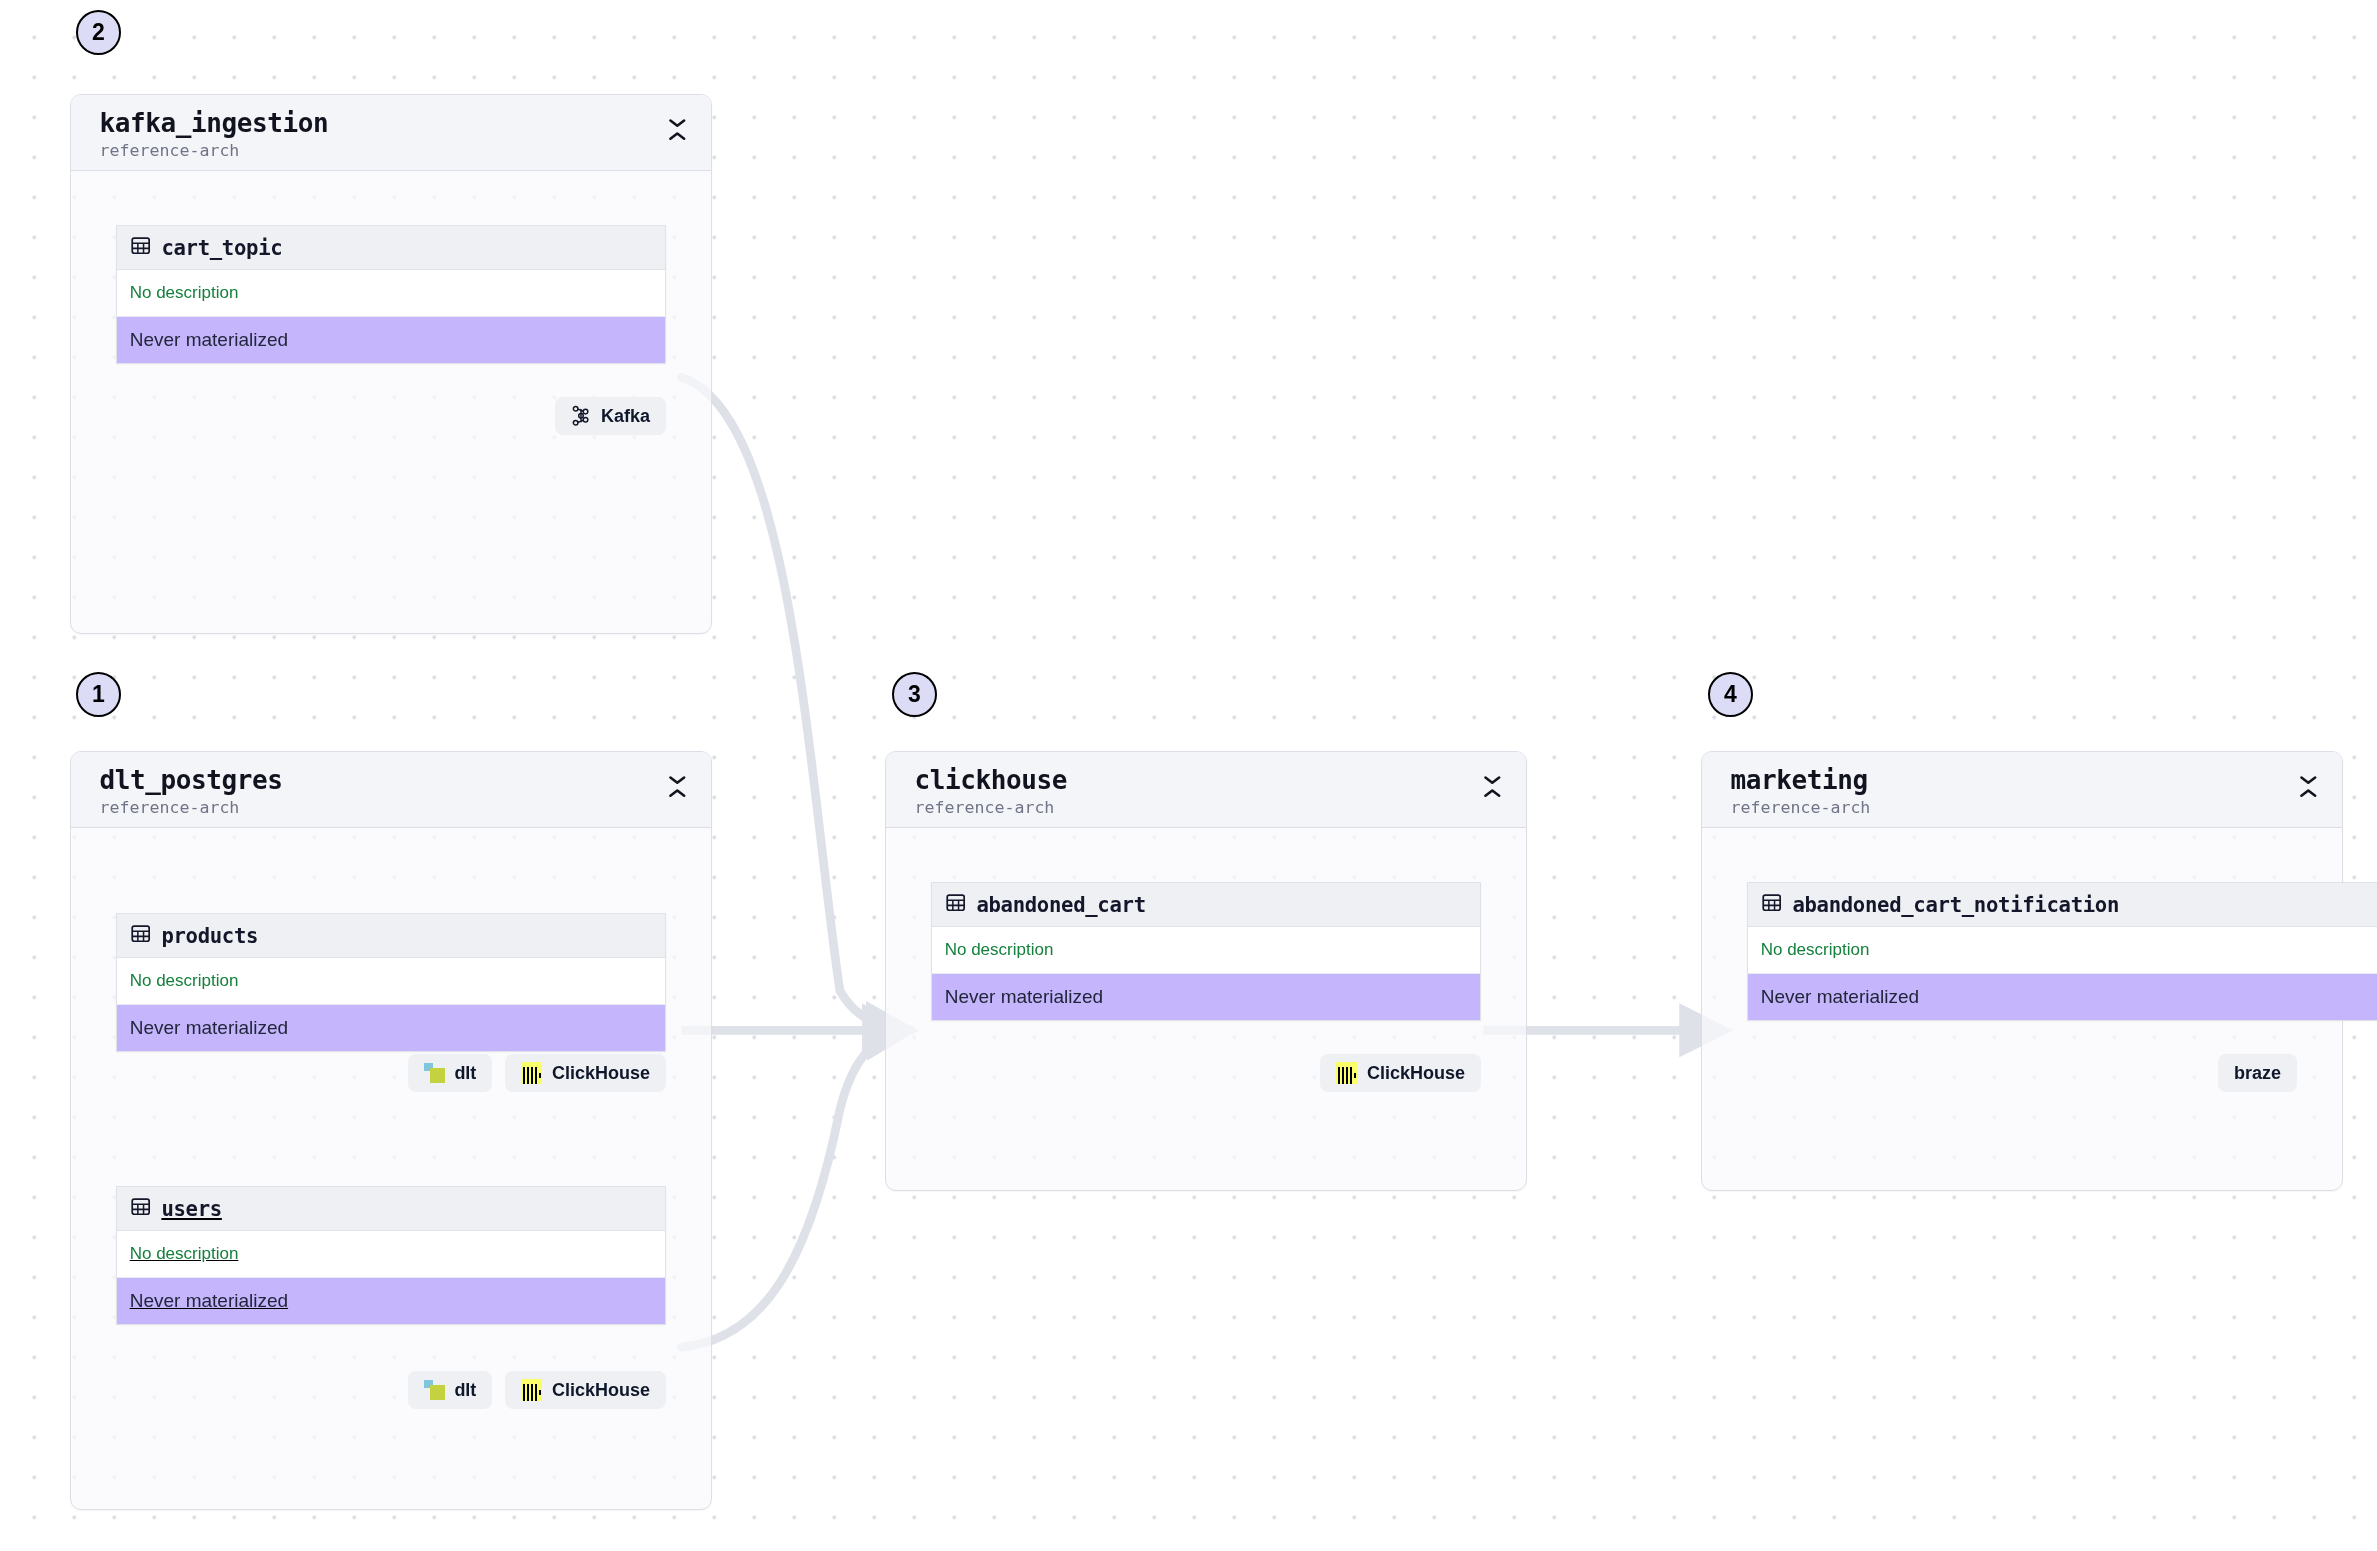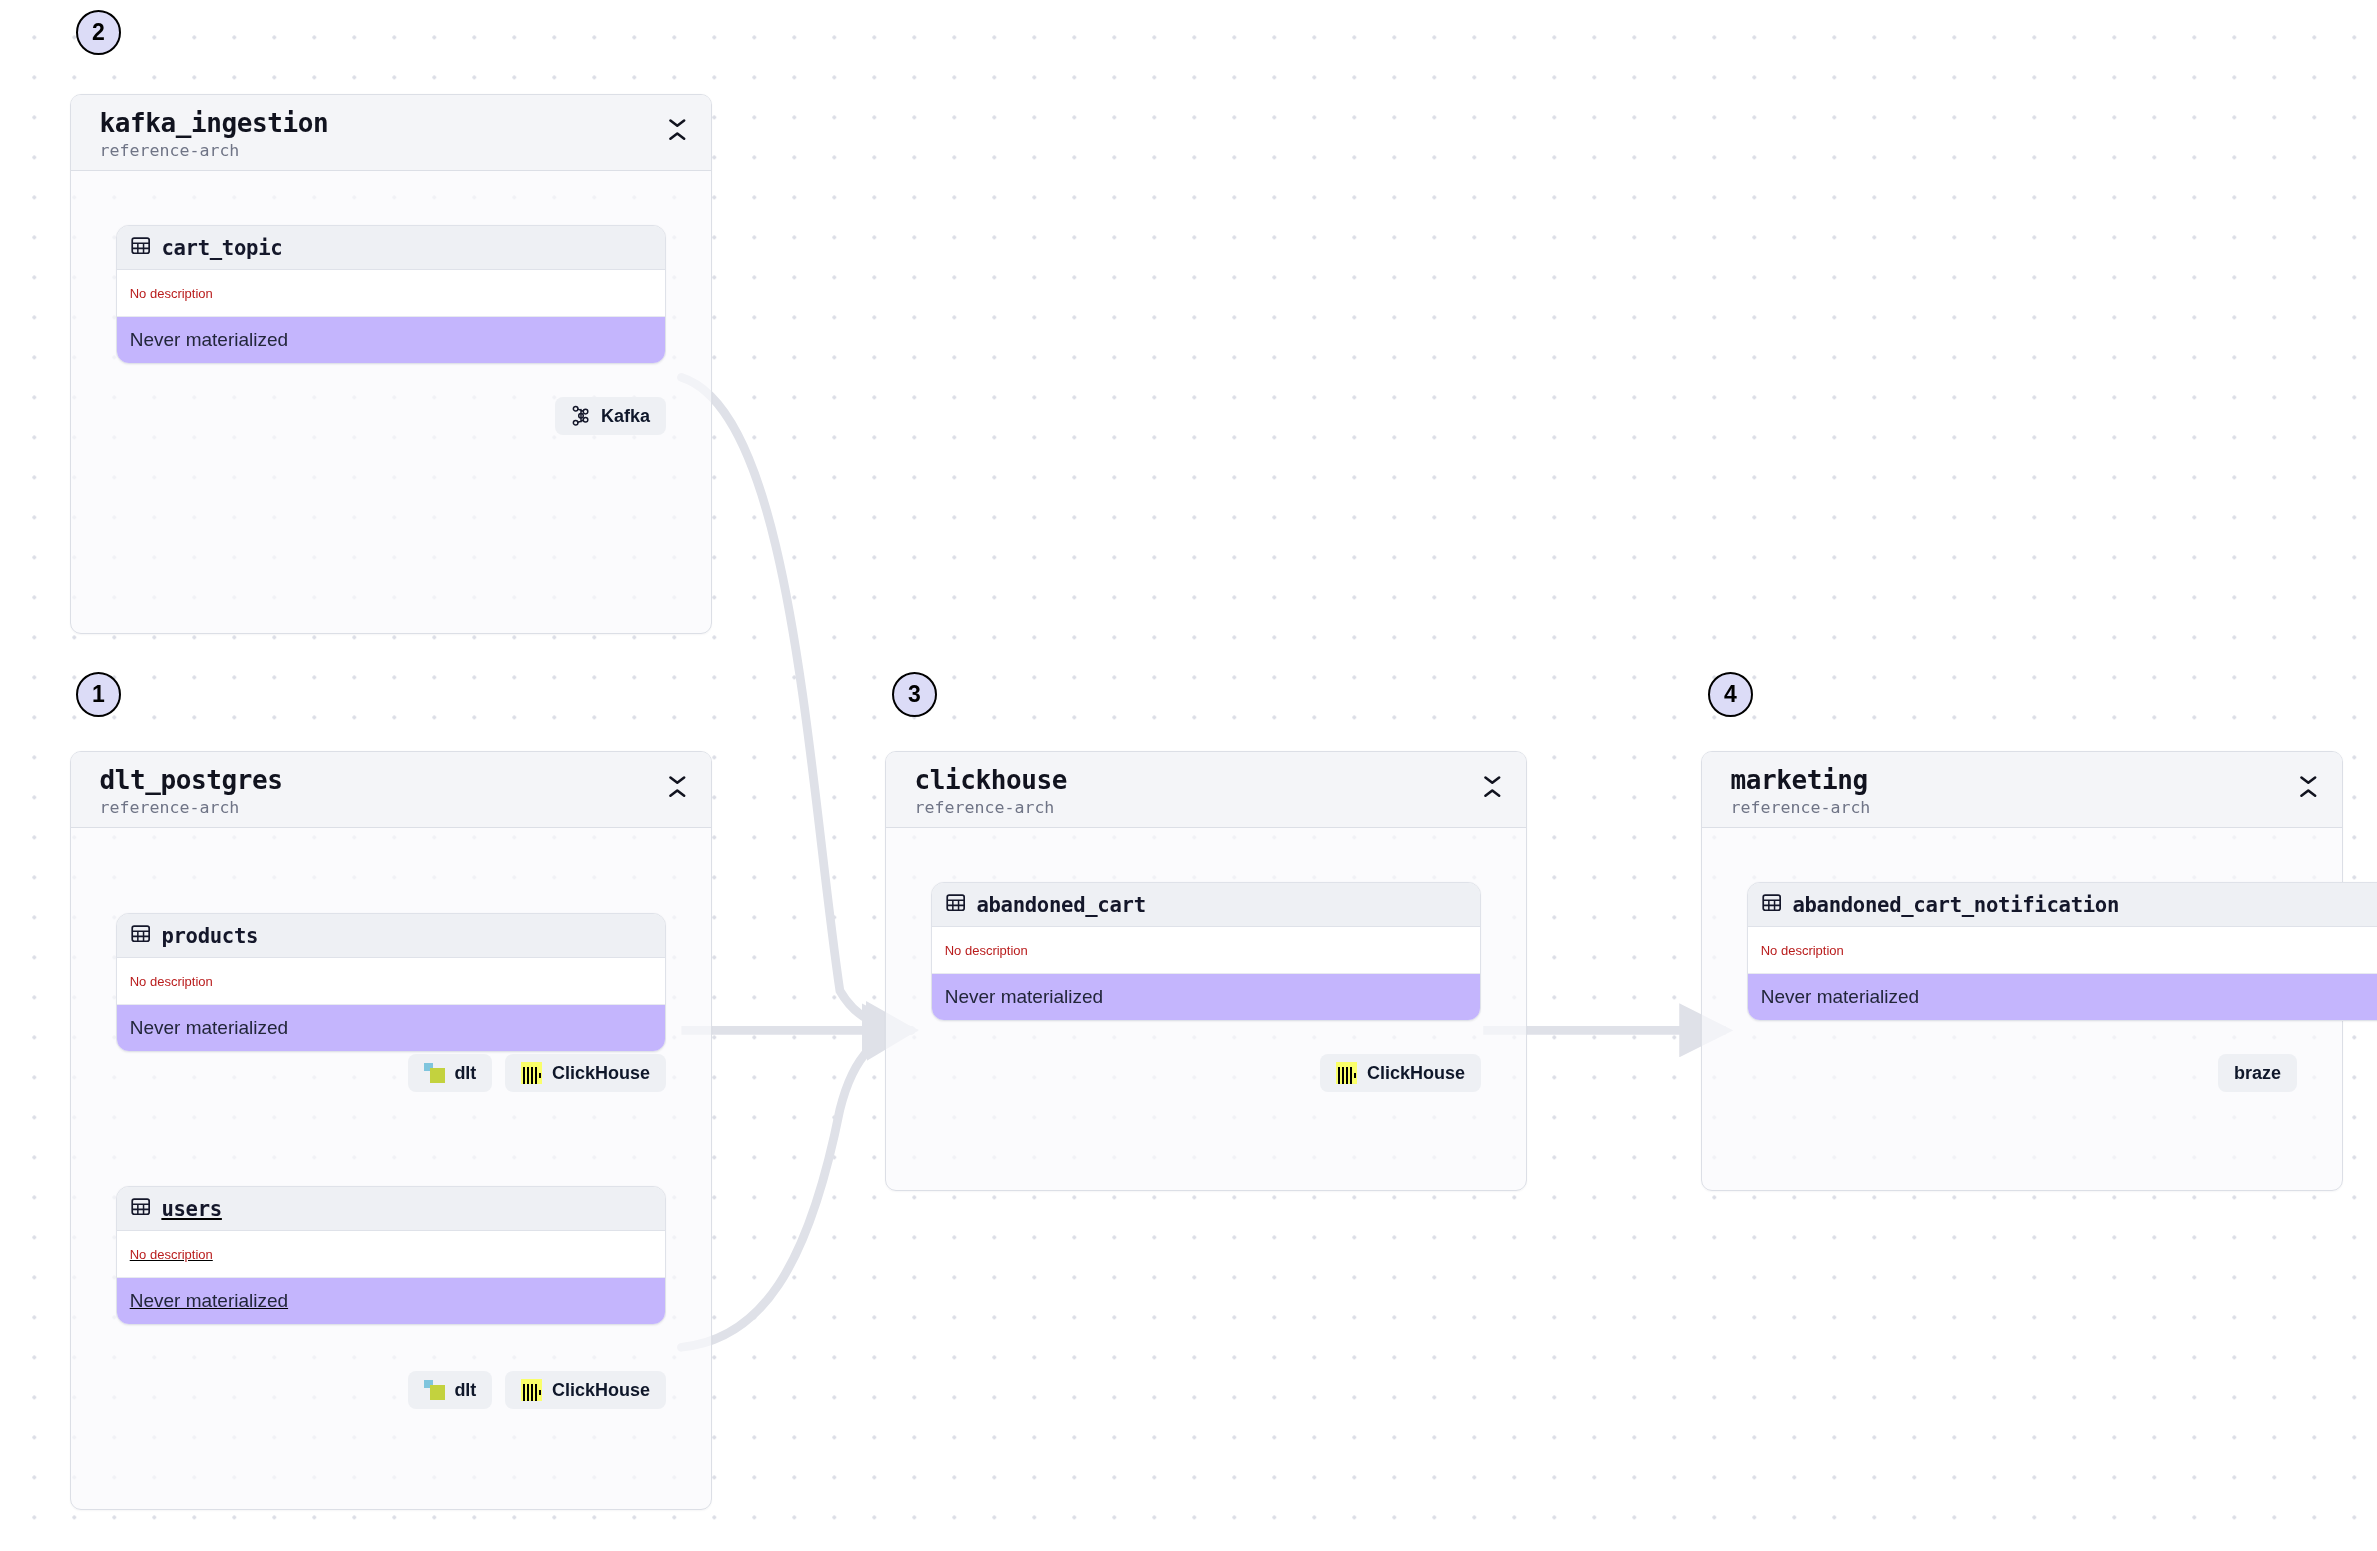--- a/index.html
+++ b/index.html
@@ -81,21 +81,21 @@
   }
   .collapse-btn svg { display: block; }
 
   .group-body { position: relative; }
 
   
   .asset {
     position: absolute;
     box-sizing: border-box;
     border: 1.6px solid #dfe2e9;
-    border-radius: 13px;
+    border-radius: 0;
     background: #ffffff;
     overflow: hidden;
     box-shadow: 0 0.8px 1.6px rgba(16,20,40,0.05);
     z-index: 3;
   }
   .asset-head {
     box-sizing: border-box;
     height: 44px;
     display: flex;
     align-items: center;
@@ -112,22 +112,22 @@
     color: #14172a;
     white-space: nowrap;
   }
   .asset-desc {
     box-sizing: border-box;
     height: 47px;
     display: flex;
     align-items: center;
     padding: 0 12.7px;
     background: #ffffff;
-    font-size: 13px;
-    color: #b91c1c;
+    font-size: 17px;
+    color: #15803d;
     border-bottom: 0.8px solid #e8eaf0;
   }
   .asset-status {
     box-sizing: border-box;
     height: 46px;
     display: flex;
     align-items: center;
     padding: 0 12.7px;
     background: #c4b5fd;
     font-size: 19px;

